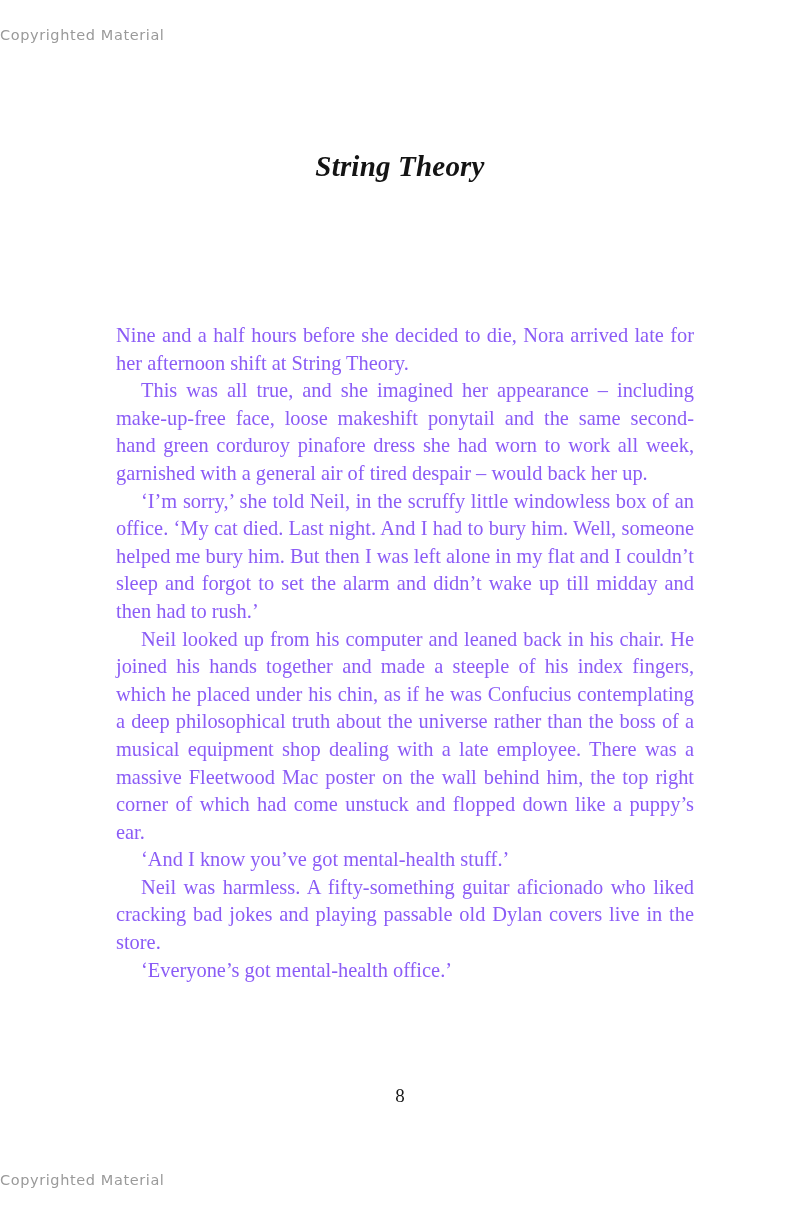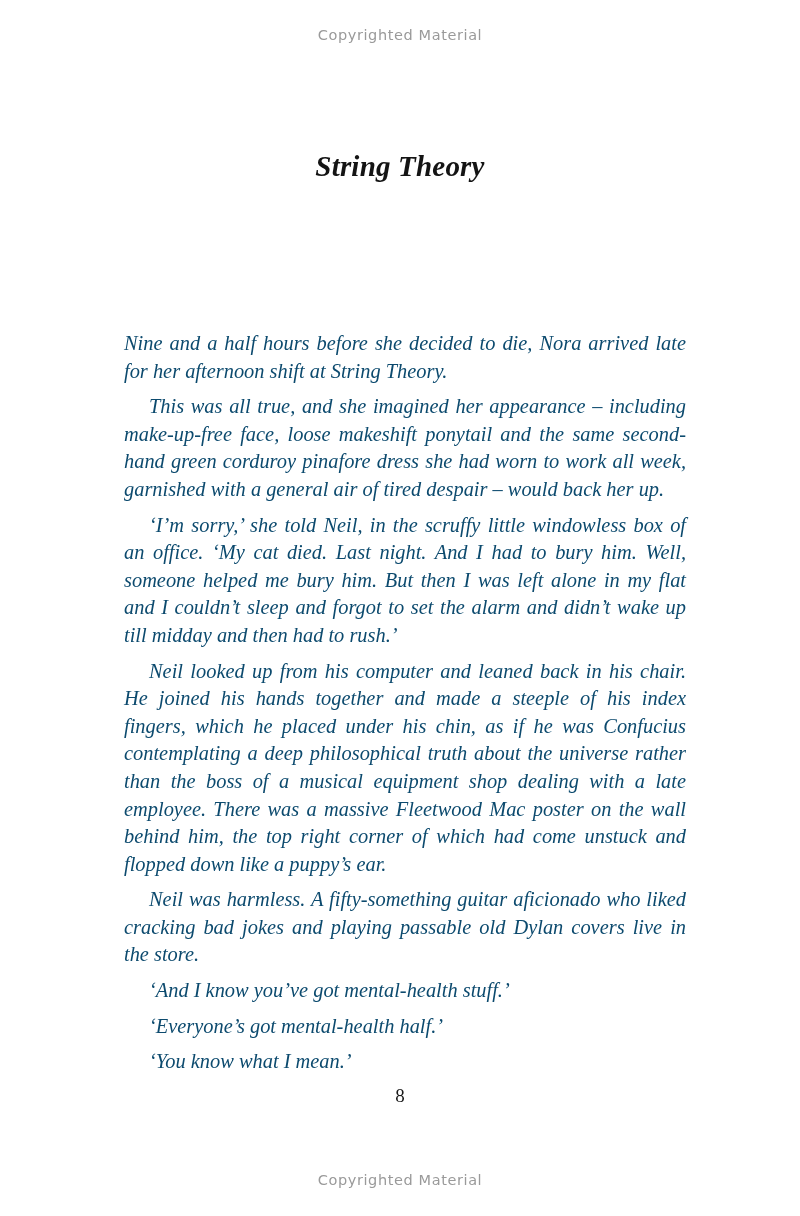--- a/index.html
+++ b/index.html
@@ -16,21 +16,21 @@
     overflow: hidden;
     font-family: "Liberation Serif", "DejaVu Serif", serif;
     color: #1a1a1a;
   }
 
   
   .watermark {
     position: absolute;
     left: 0;
     width: 800px;
-    text-align: center;
+    text-align: left;
     font-family: "DejaVu Sans", "Liberation Sans", sans-serif;
     font-size: 14.5px;
     letter-spacing: 0.6px;
     color: #9a9a9a;
     font-weight: 400;
     user-select: none;
   }
 
   .watermark-top { top: 27px; }
   .watermark-bottom { top: 1172px; }
@@ -52,29 +52,28 @@
 
   
   .body-block {
     position: absolute;
     left: 116px;
     top: 322px;
     width: 578px;
   }
 
   .body-block p {
-    margin: 8px;
+    margin: 0;
     text-align: justify;
     text-justify: inter-word;
     font-size: 20.4px;
     line-height: 27.6px;
     text-indent: 25px;
     hyphens: none;
-    color: #0c4a6e;
-    font-style: italic;
+    color: #8b5cf6;
   }
 
   .body-block p.no-indent {
     text-indent: 0;
   }
 
   
 
   
   .folio {
@@ -95,23 +94,22 @@
 
   <div class="watermark watermark-top">Copyrighted Material</div>
 
   <h1 class="chapter-title">String Theory</h1>
 
   <div class="body-block">
     <p class="no-indent">Nine and a half hours before she decided to die, Nora arrived late for her afternoon shift at String Theory.</p>
     <p>This was all true, and she imagined her appearance – including make-up-free face, loose makeshift ponytail and the same second-hand green corduroy pinafore dress she had worn to work all week, garnished with a general air of tired despair – would back her up.</p>
     <p>‘I’m sorry,’ she told Neil, in the scruffy little windowless box of an office. ‘My cat died. Last night. And I had to bury him. Well, someone helped me bury him. But then I was left alone in my flat and I couldn’t sleep and forgot to set the alarm and didn’t wake up till midday and then had to rush.’</p>
     <p>Neil looked up from his computer and leaned back in his chair. He joined his hands together and made a steeple of his index fingers, which he placed under his chin, as if he was Confucius contemplating a deep philosophical truth about the universe rather than the boss of a musical equipment shop dealing with a late employee. There was a massive Fleetwood Mac poster on the wall behind him, the top right corner of which had come unstuck and flopped down like a puppy’s ear.</p>
+    <p>‘And I know you’ve got mental-health stuff.’</p>
     <p>Neil was harmless. A fifty-something guitar aficionado who liked cracking bad jokes and playing passable old Dylan covers live in the store.</p>
-    <p>‘And I know you’ve got mental-health stuff.’</p>
-    <p>‘Everyone’s got mental-health half.’</p>
-    <p>‘You know what I mean.’</p>
+    <p>‘Everyone’s got mental-health office.’</p>
   </div>
 
   <div class="folio">8</div>
 
   <div class="watermark watermark-bottom">Copyrighted Material</div>
 
 </div>
 
 </body></html>

